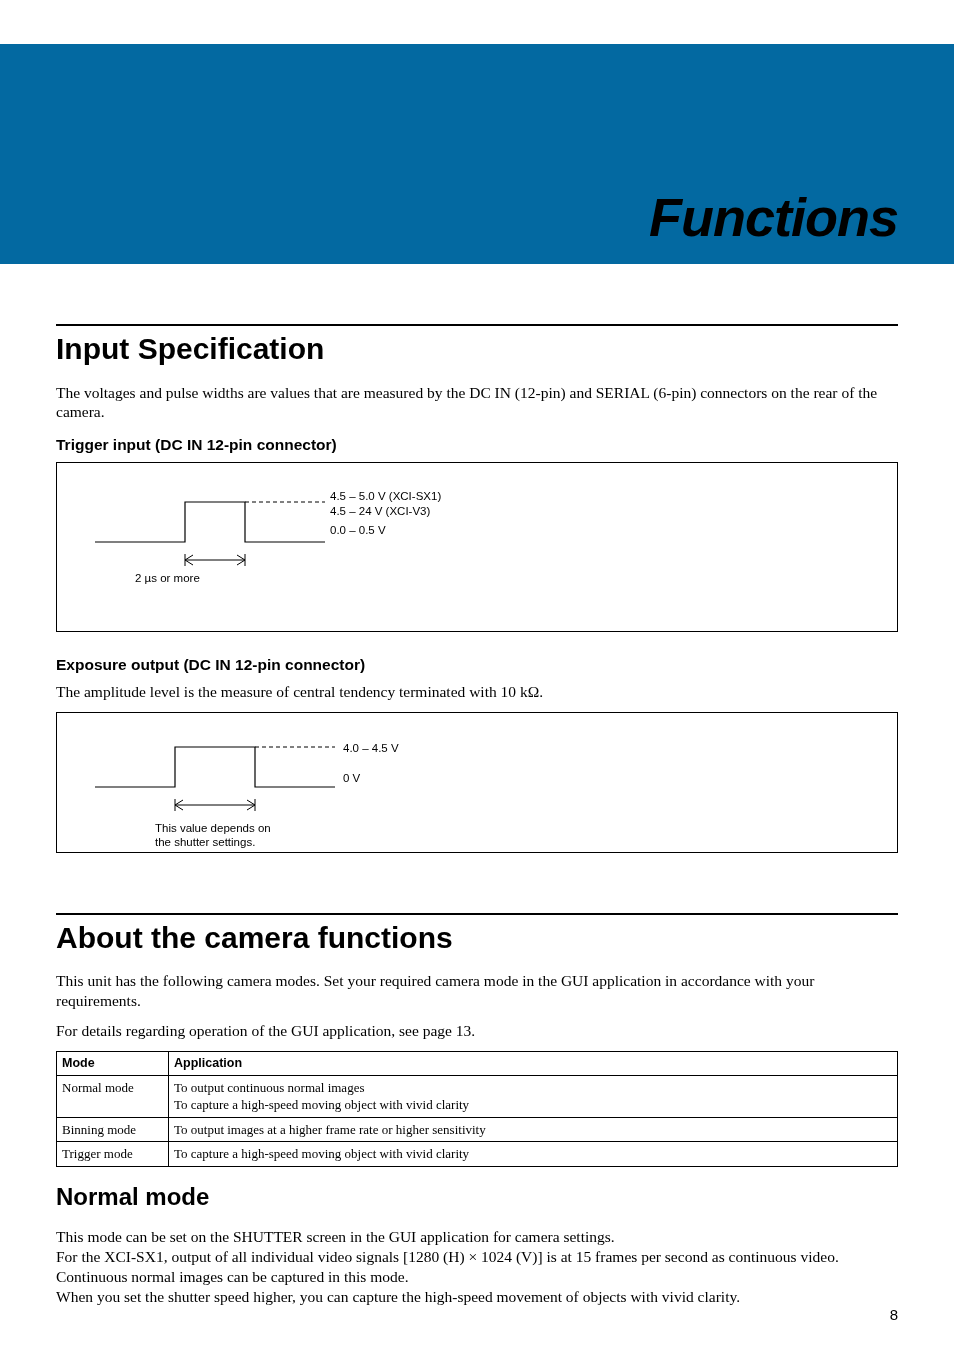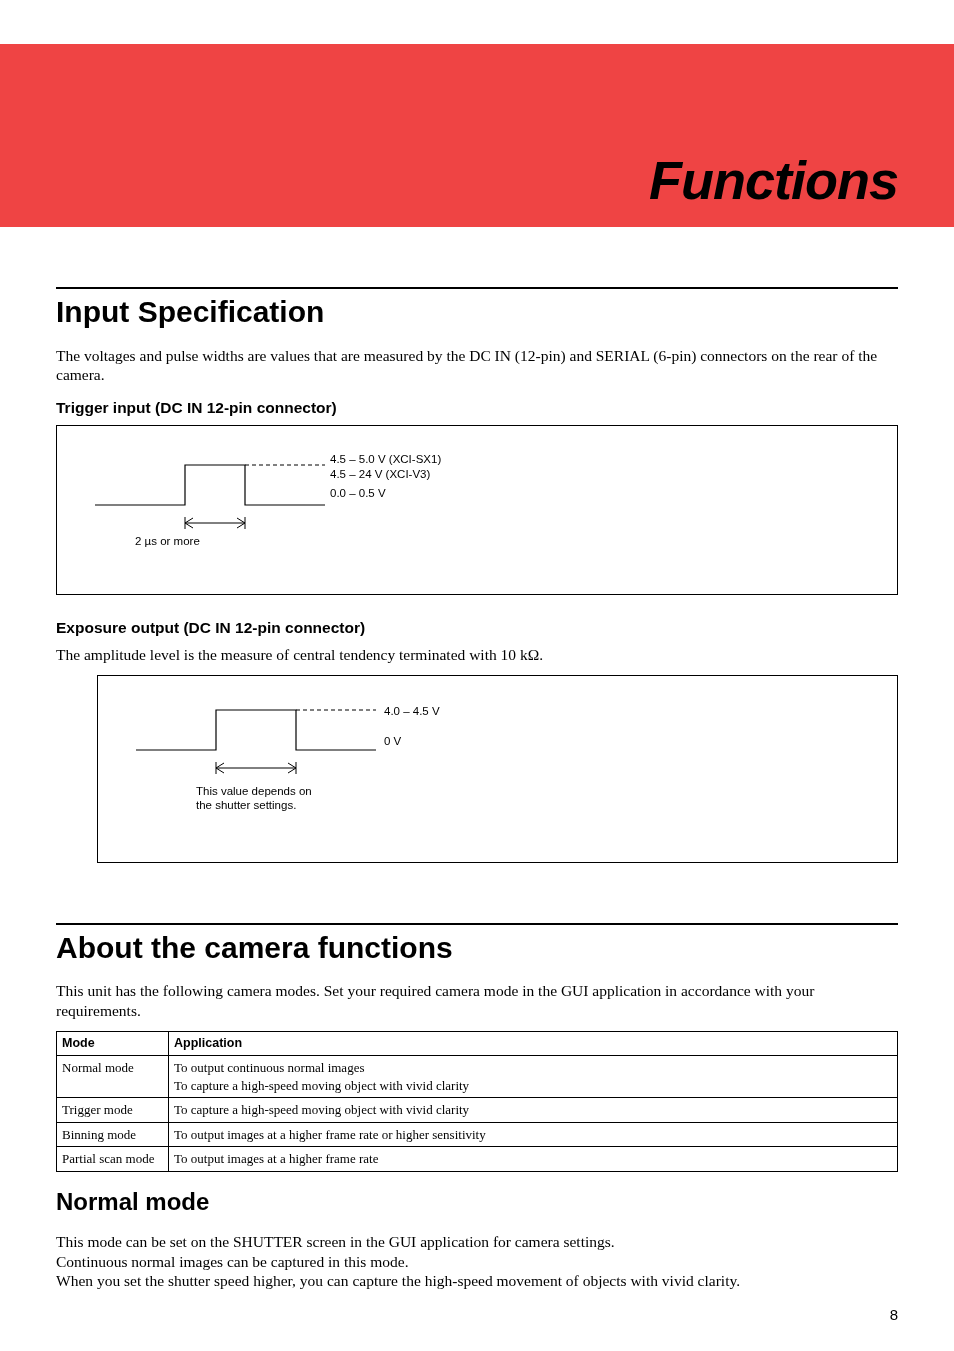--- a/index.html
+++ b/index.html
@@ -9,22 +9,22 @@
   }
   body {
     font-family: "Times New Roman", Times, serif;
     background: #ffffff;
     width: 954px;
     margin: 0 auto;
     padding: 44px 56px 40px 56px;
     color: #000;
   }
   .header-band {
-    background: #ef4444;
-    height: 183px;
+    background: #0369a1;
+    height: 220px;
     margin: 0 -56px 60px -56px;
     position: relative;
   }
   .chapter-title {
     position: absolute;
     right: 56px;
     bottom: 16px;
     font-size: 54px;
     font-weight: bold;
     font-style: italic;
@@ -151,21 +151,21 @@
         <text x="255" y="18" class="diagram-label">4.5 – 5.0 V (XCI-SX1)</text>
         <text x="255" y="33" class="diagram-label">4.5 – 24 V (XCI-V3)</text>
         <text x="255" y="52" class="diagram-label">0.0 – 0.5 V</text>
         <text x="60" y="100" class="diagram-label">2 µs or more</text>
       </svg>
     </div>
 
     <h3 class="sub">Exposure output (DC IN 12-pin connector)</h3>
     <p class="body">The amplitude level is the measure of central tendency terminated with 10 kΩ.</p>
 
-    <div class="diagram-box" style="height:188px;margin-left:41px;">
+    <div class="diagram-box" style="height:141px;">
       <svg width="370" height="130">
 
         <polyline points="20,55 100,55 100,15 180,15 180,55 220,55" fill="none" stroke="#000" stroke-width="1.2"></polyline>
 
         <line x1="180" y1="15" x2="260" y2="15" stroke="#000" stroke-width="1" stroke-dasharray="4,3"></line>
 
         <line x1="220" y1="55" x2="260" y2="55" stroke="#000" stroke-width="1"></line>
 
         <line x1="100" y1="73" x2="180" y2="73" stroke="#000" stroke-width="1"></line>
         <line x1="100" y1="67" x2="100" y2="79" stroke="#000" stroke-width="1"></line>
@@ -180,51 +180,49 @@
       </svg>
     </div>
 
   </div>
 
   <div class="col">
     <hr class="section-rule">
     <h2 class="section-title">About the camera functions</h2>
 
     <p class="body">This unit has the following camera modes.  Set your required camera mode in the GUI application in accordance with your requirements.</p>
+    <p class="body">For details regarding operation of the GUI application, see page 13.</p>
 
     <table class="modes">
       <thead>
         <tr>
           <th>Mode</th>
           <th>Application</th>
         </tr>
       </thead>
       <tbody>
         <tr>
           <td class="mode-col">Normal mode</td>
           <td style="white-space:pre-line">To output continuous normal images
 To capture a high-speed moving object with vivid clarity</td>
         </tr>
         <tr>
+          <td class="mode-col">Binning mode</td>
+          <td>To output images at a higher frame rate or higher sensitivity</td>
+        </tr>
+        <tr>
           <td class="mode-col">Trigger mode</td>
           <td>To capture a high-speed moving object with vivid clarity</td>
         </tr>
-        <tr>
-          <td class="mode-col">Binning mode</td>
-          <td>To output images at a higher frame rate or higher sensitivity</td>
-        </tr>
-        <tr>
-          <td class="mode-col">Partial scan mode</td>
-          <td>To output images at a higher frame rate</td>
-        </tr>
       </tbody>
     </table>
 
     <h2 class="subsection">Normal mode</h2>
 
     <p class="body" style="margin-bottom:0">This mode can be set on the SHUTTER screen in the GUI application for camera settings.</p>
+    <p class="body" style="margin-bottom:0">For the XCI-SX1, output of all individual video signals [1280 (H) × 1024 (V)] is at 15 frames per second as continuous video.</p>
     <p class="body" style="margin-bottom:0">Continuous normal images can be captured in this mode.</p>
     <p class="body">When you set the shutter speed higher, you can capture the high-speed movement of objects with vivid clarity.</p>
 
   </div>
 </div>
 
 <div class="page-number">8</div>
 
 </body></html>

